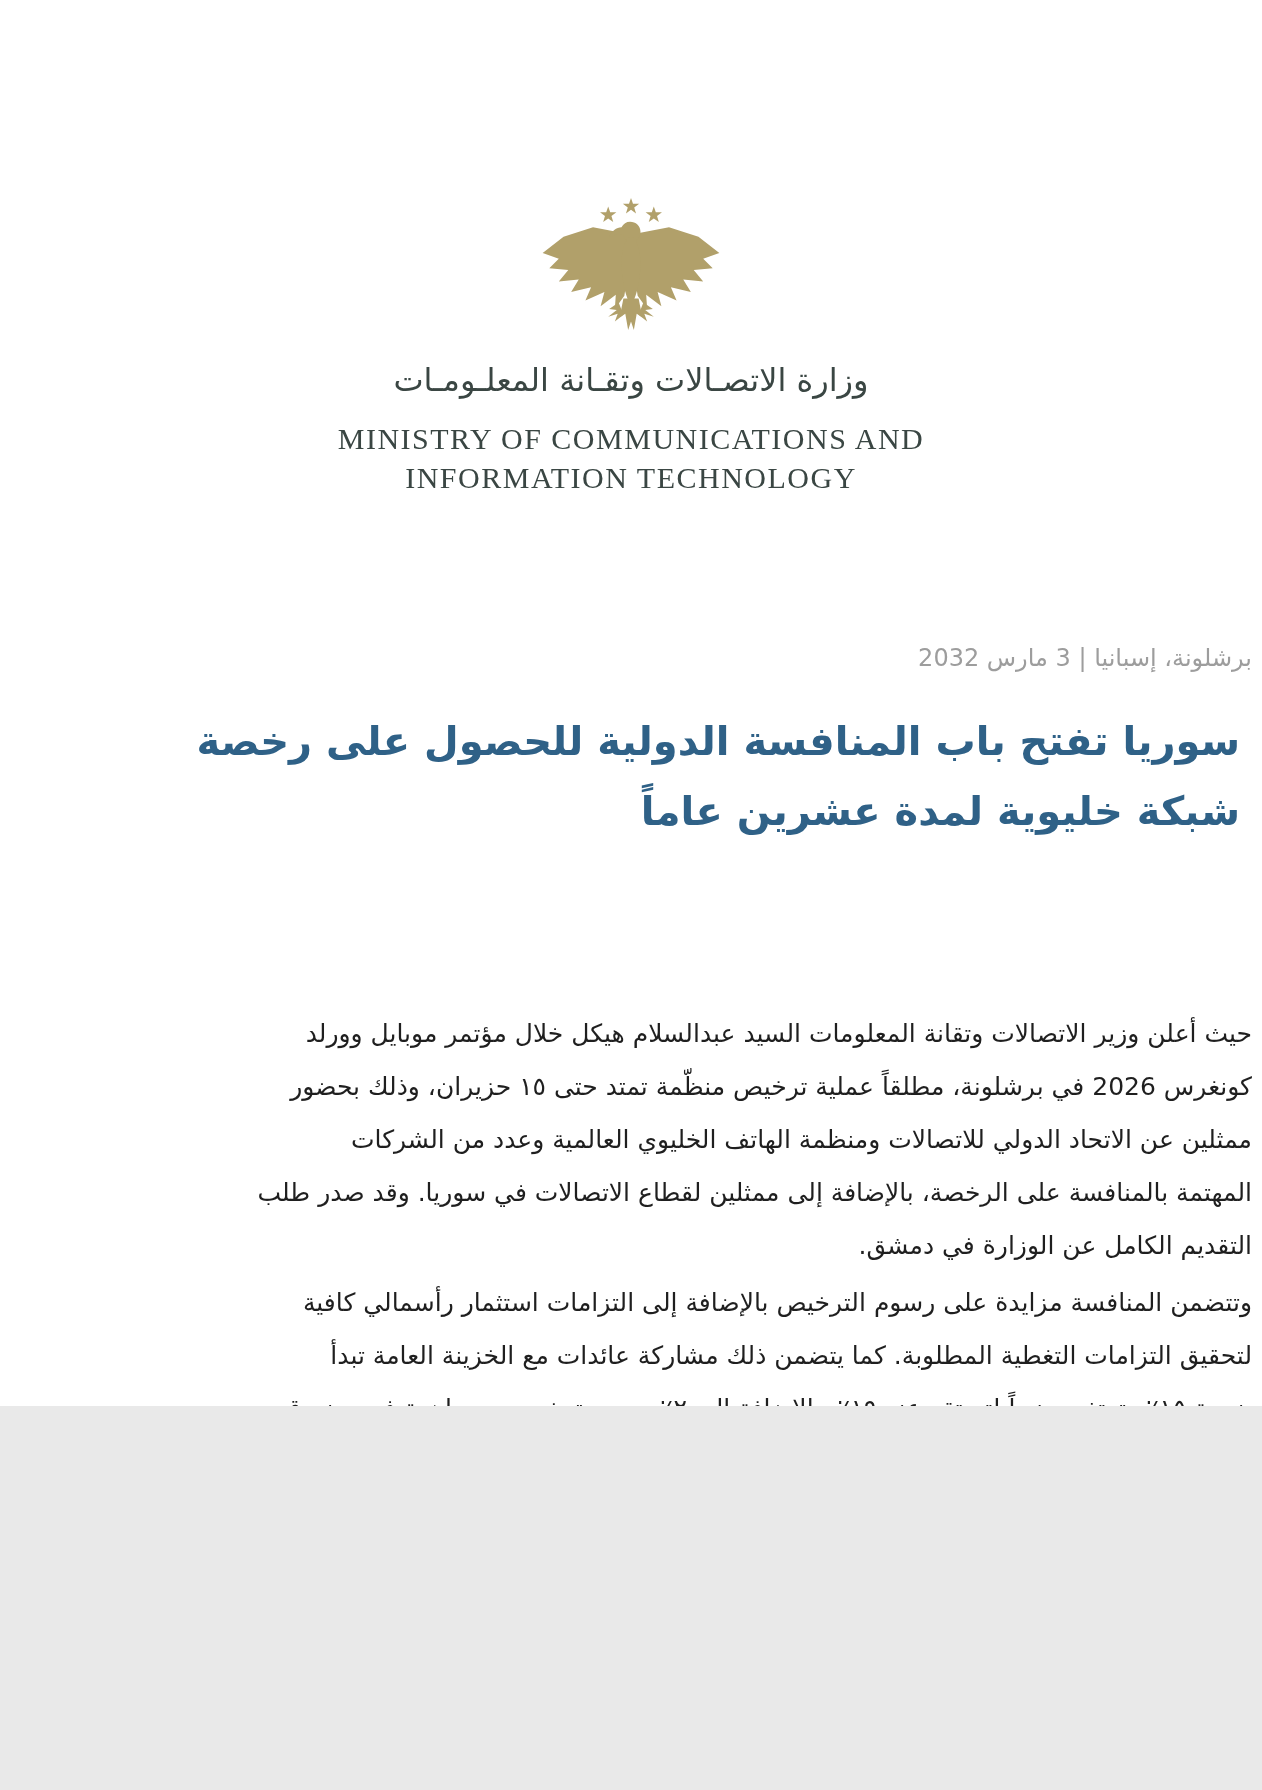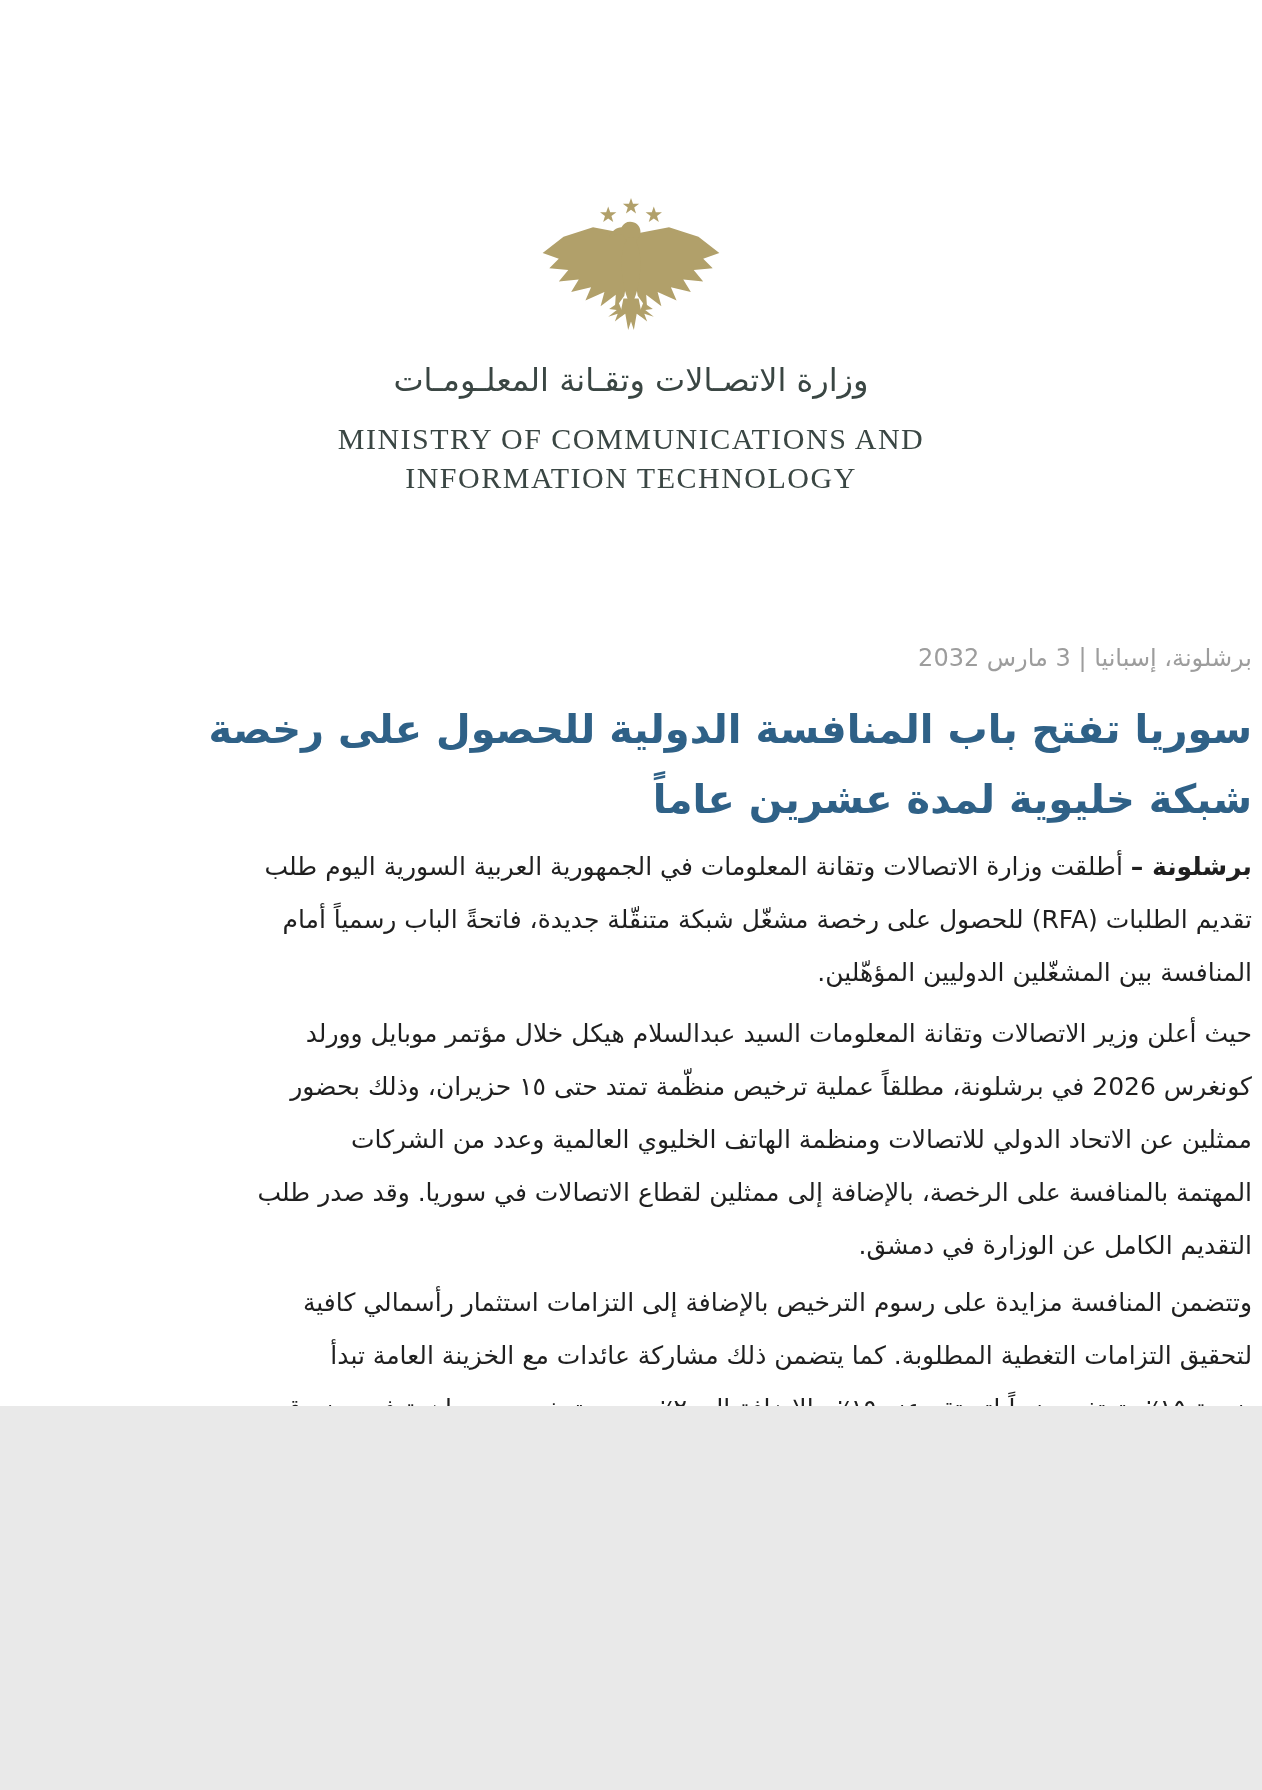--- a/index.html
+++ b/index.html
@@ -107,26 +107,23 @@
 
     <div class="arabic-title">وزارة الاتصـالات وتقـانة المعلـومـات</div>
     <div class="english-title-line english-1">MINISTRY OF COMMUNICATIONS AND</div>
     <div class="english-title-line english-2">INFORMATION TECHNOLOGY</div>
   </div>
 
   <div class="content">
 
     <div class="dateline">برشلونة، إسبانيا | 3 مارس 2032</div>
 
-    <h1 class="headline" style="margin:0;">سوريا تفتح باب المنافسة الدولية للحصول على رخصة
+    <h1 class="headline" style="margin:12px;">سوريا تفتح باب المنافسة الدولية للحصول على رخصة
 شبكة خليوية لمدة عشرين عاماً</h1>
 
-    <p class="para p1"><strong>برشلونة –</strong><span> أطلقت وزارة الاتصالات وتقانة المعلومات في الجمهورية العربية السورية اليوم طلب
-تقديم الطلبات (RFA) للحصول على رخصة مشغّل شبكة متنقّلة جديدة، فاتحةً الباب رسمياً أمام
-المنافسة بين المشغّلين الدوليين المؤهّلين.</span></p>
 
     <p class="para p2"><span>حيث أعلن وزير الاتصالات وتقانة المعلومات السيد عبدالسلام هيكل خلال مؤتمر موبايل وورلد
 كونغرس 2026 في برشلونة، مطلقاً عملية ترخيص منظّمة تمتد حتى ١٥ حزيران، وذلك بحضور
 ممثلين عن الاتحاد الدولي للاتصالات ومنظمة الهاتف الخليوي العالمية وعدد من الشركات
 المهتمة بالمنافسة على الرخصة، بالإضافة إلى ممثلين لقطاع الاتصالات في سوريا. وقد صدر طلب
 التقديم الكامل عن الوزارة في دمشق.</span></p>
 
     <p class="para p3"><span>وتتضمن المنافسة مزايدة على رسوم الترخيص بالإضافة إلى التزامات استثمار رأسمالي كافية
 لتحقيق التزامات التغطية المطلوبة. كما يتضمن ذلك مشاركة عائدات مع الخزينة العامة تبدأ
 بنسبة ١٥٪ وترتفع سنوياً لتستقر عند ١٩٪، بالإضافة الى ٢٪ رسوم ترخيص ومساهمة في صندوق

